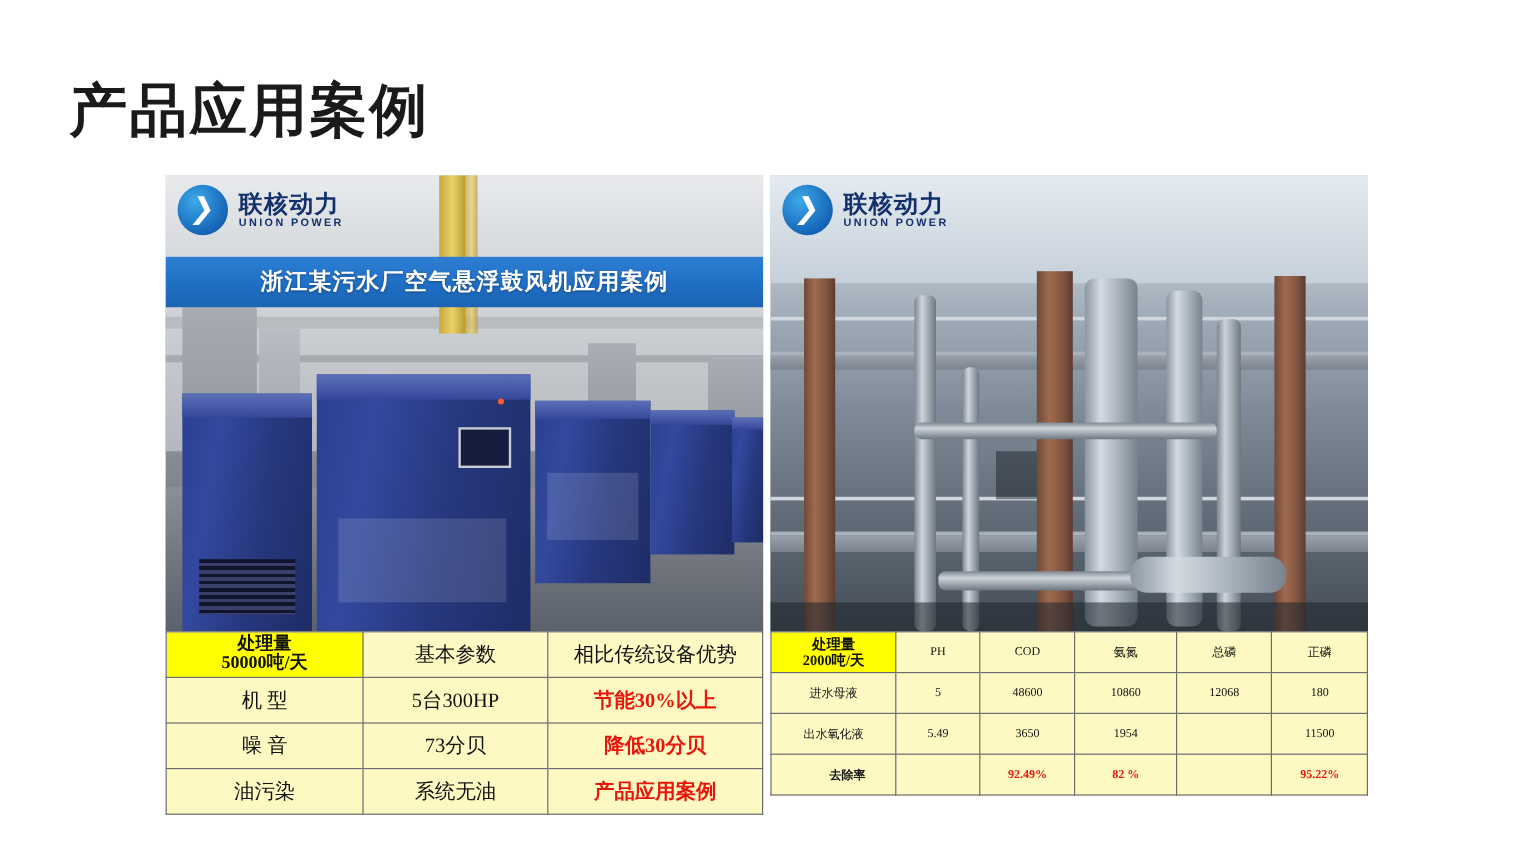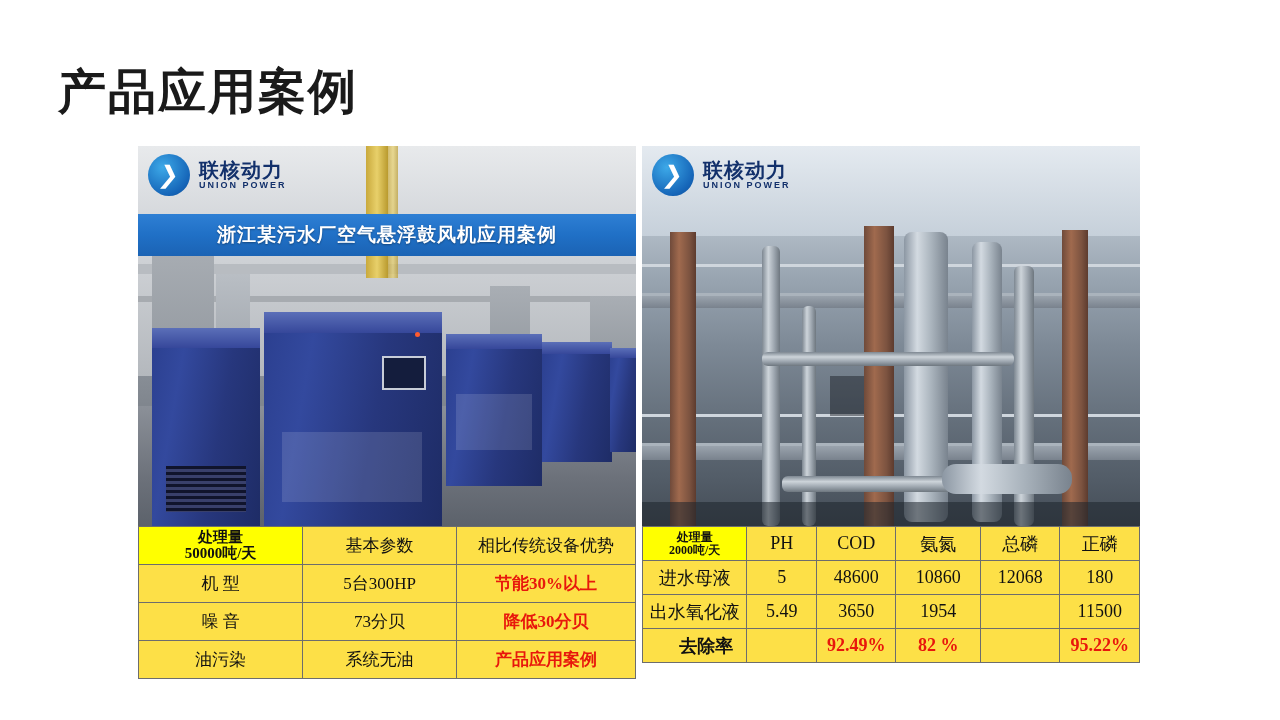--- a/index.html
+++ b/index.html
@@ -81,28 +81,28 @@
     background:linear-gradient(180deg,#2e7fd4 0%,#2070c6 50%,#1b63b4 100%);
     display:flex;align-items:center;justify-content:center;
     color:#fff;font-size:19px;font-weight:bold;letter-spacing:1px;
     font-family:"DejaVu Sans","Liberation Sans",sans-serif;
     text-shadow:0 1px 2px rgba(0,0,0,.35);
   }
 
   
   table{border-collapse:collapse;width:100%;table-layout:fixed;
     font-family:Liberation Serif, serif;}
-  td{border:1px solid #6d6d6d;text-align:center;background:#fde047;}
+  td{border:1px solid #6d6d6d;text-align:center;background:#fef9c3;}
 
   .tblA td{height:35px;font-size:17px;color:#111;}
   .tblA .yellow{background:#ffff00;font-weight:bold;font-size:15px;line-height:1.05;}
   .tblA .red{color:#e8170c;font-weight:bold;}
   .tblA .hdr{font-weight:normal;}
 
-  .tblB td{height:31px;font-size:18px;color:#111;}
+  .tblB td{height:31px;font-size:10px;color:#111;}
   .tblB .yellow{background:#ffff00;font-weight:bold;font-size:12px;line-height:1.05;}
   .tblB .red{color:#e8170c;font-weight:bold;}
   .tblB .bold{font-weight:bold;padding-left:24px;}
 </style>
 </head>
 <body>
 
 <div class="slide-title">产品应用案例</div>
 
 <div class="panels">

